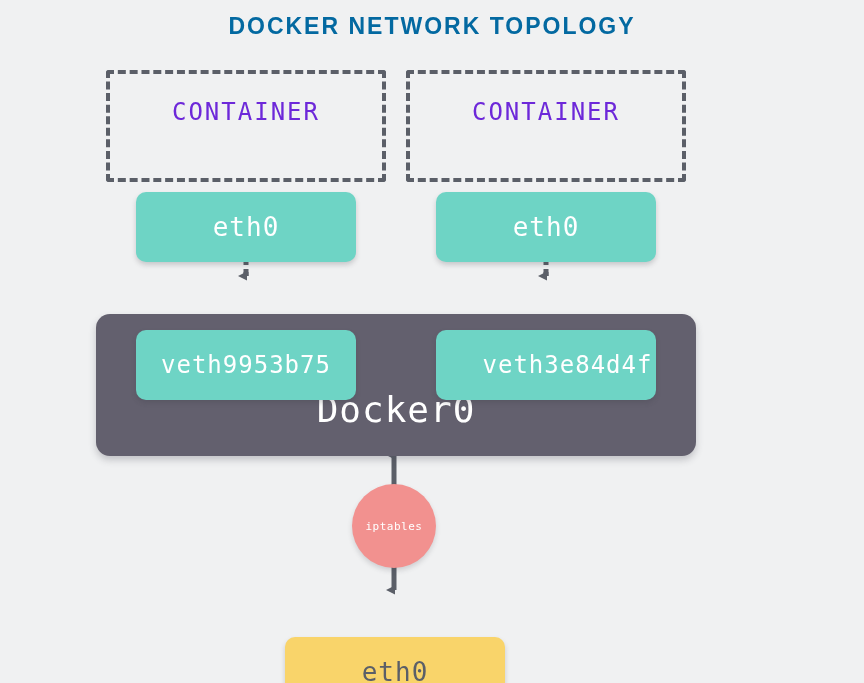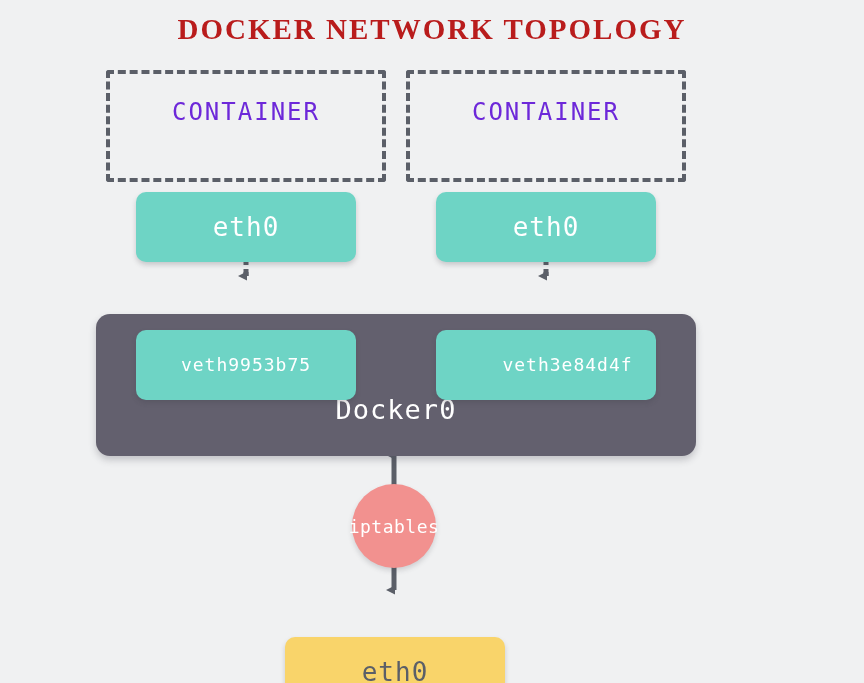--- a/index.html
+++ b/index.html
@@ -24,25 +24,25 @@
     height: 683px;
   }
 
   
   .title {
     position: absolute;
     left: 0;
     top: 13px;
     width: 864px;
     text-align: center;
-    font-size: 29px;
+    font-size: 23px;
     font-weight: bold;
     letter-spacing: 2px;
-    color: #b91c1c;
-    font-family: Liberation Serif, serif;
+    color: #0369a1;
+    font-family: Liberation Sans, sans-serif;
   }
 
   
   .container-frame {
     position: absolute;
     border: 4px dashed #5b5f68;
     border-radius: 3px;
     box-sizing: border-box;
     background: transparent;
   }
@@ -76,55 +76,55 @@
   .node.yellow {
     background: #f9d46a;
     color: #5b5f68;
   }
   .node-label {
     font-size: 26px;
     letter-spacing: 1px;
     line-height: 1;
   }
   .node-label.small {
-    font-size: 18px;
+    font-size: 24px;
   }
 
   
   .bridge {
     position: absolute;
     background: #63606e;
     border-radius: 14px;
     box-shadow: 0 4px 7px rgba(60,60,70,0.25);
     display: flex;
     align-items: center;
     justify-content: center;
   }
   .bridge-label {
     color: #ffffff;
-    font-size: 27px;
+    font-size: 36px;
     letter-spacing: 1px;
     font-family: "DejaVu Sans Mono", "Liberation Mono", monospace;
     position: relative;
     top: 24px;
   }
 
   
   .circle-node {
     position: absolute;
     border-radius: 50%;
     background: #f2918f;
     display: flex;
     align-items: center;
     justify-content: center;
     box-shadow: 0 3px 5px rgba(60,60,70,0.18);
   }
   .circle-label {
     color: #ffffff;
-    font-size: 18px;
+    font-size: 11px;
     letter-spacing: 0.5px;
     font-family: "DejaVu Sans Mono", "Liberation Mono", monospace;
   }
 
   
   #connectors {
     position: absolute;
     left: 0;
     top: 0;
     width: 864px;

